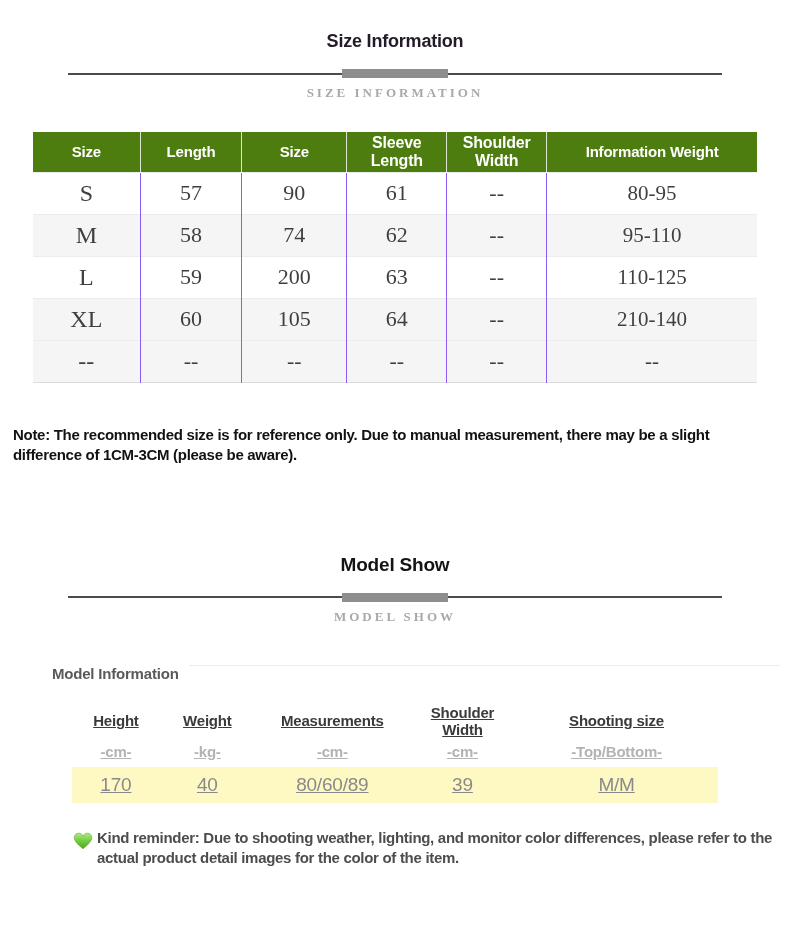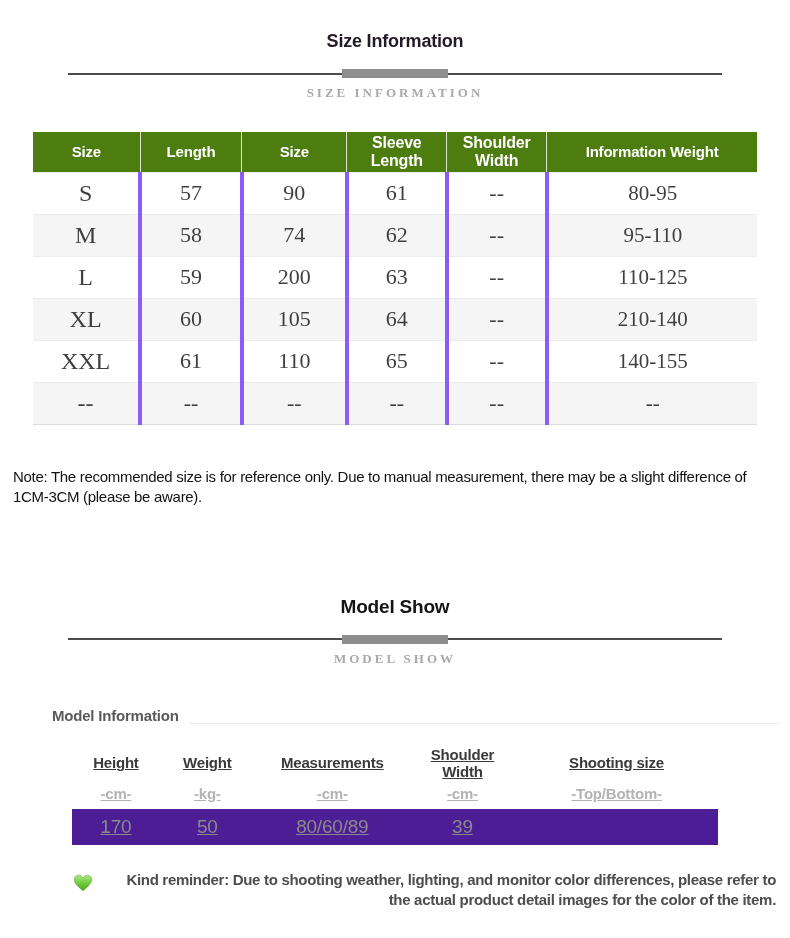--- a/index.html
+++ b/index.html
@@ -53,37 +53,37 @@
     font-size:15px; font-weight:bold; text-align:center;
     border-left:1px solid rgba(255,255,255,.8);
     letter-spacing:-0.2px;
   }
   .size-table th:first-child { border-left:none; }
   .size-table th.small { font-size:16px; }
 
   .size-table td {
     height:42px; text-align:center; vertical-align:middle;
     font-family:"Liberation Serif", serif; color:#3f3f3f; font-size:22px;
-    border-left:4px solid #8b5cf6; border-top:1px solid #ececec;
+    border-left:1px solid #8b5cf6; border-top:1px solid #ececec;
   }
   .size-table td:first-child { border-left:none; font-size:24px; }
   .size-table td:last-child  { font-size:21px; }
   .size-table tr.stripe td { background:#f5f5f6; }
 
   
   .note {
     margin:42px 14px 0 13px;
-    font-size:15px; font-weight:normal; color:#121212;
+    font-size:15px; font-weight:bold; color:#121212;
     line-height:1.38; letter-spacing:-0.3px;
   }
 
   
   .model-info-head {
     margin:40px 10px 0 52px;
-    display:flex; align-items:flex-end; gap:10px;
+    display:flex; align-items:flex-start; gap:10px;
   }
   .model-info-label {
     font-size:15px; font-weight:bold; color:#5a5a5a; letter-spacing:-0.2px;
     white-space:nowrap;
   }
   .model-info-rule { flex:1; height:1px; background:#ececec; }
 
   .model-table { margin:20px 72px 0 72px; width:646px; }
   .mrow {
     display:grid;
@@ -93,28 +93,28 @@
   .mrow > div { text-align:center;text-decoration:underline; }
   .mrow.heads > div {
     font-size:15px; font-weight:bold; color:#3a3a3a;
     letter-spacing:-0.2px; padding:2px 0 3px;
   }
   .mrow.units > div {
     font-size:15px; font-weight:bold; color:#b3b3b3;
     letter-spacing:-0.2px; padding:2px 0 4px;
   }
   .mrow.vals {
-    background:#4c1d95; height:36px; margin-top:3px;
+    background:#fef9c3; height:36px; margin-top:3px;
   }
   .mrow.vals > div { font-size:19px; color:#8a8a8a; letter-spacing:-0.2px; }
 
   
   .reminder {
     margin:25px 14px 0 73px;
-    display:flex; align-items:flex-start; gap:12px;text-align:right;
+    display:flex; align-items:flex-start; gap:4px;
   }
   .reminder .heart { flex:0 0 auto; margin-top:3px; }
   .reminder-text {
     font-size:15px; font-weight:bold; color:#4d4d4d;
     line-height:1.32; letter-spacing:-0.3px;
   }
 </style>
 </head>
 <body>
 
@@ -175,28 +175,20 @@
           <td>110-125</td>
         </tr>
         <tr class="stripe">
           <td>XL</td>
           <td>60</td>
           <td>105</td>
           <td>64</td>
           <td>--</td>
           <td>210-140</td>
         </tr>
-        <tr>
-          <td>XXL</td>
-          <td>61</td>
-          <td>110</td>
-          <td>65</td>
-          <td>--</td>
-          <td>140-155</td>
-        </tr>
         <tr class="stripe">
           <td>--</td>
           <td>--</td>
           <td>--</td>
           <td>--</td>
           <td>--</td>
           <td>--</td>
         </tr>
       </tbody>
     </table>
@@ -229,23 +221,24 @@
       </div>
       <div class="mrow units">
         <div>-cm-</div>
         <div>-kg-</div>
         <div>-cm-</div>
         <div>-cm-</div>
         <div>-Top/Bottom-</div>
       </div>
       <div class="mrow vals">
         <div>170</div>
-        <div>50</div>
+        <div>40</div>
         <div>80/60/89</div>
         <div>39</div>
+        <div>M/M</div>
       </div>
     </div>
 
     <div class="reminder">
       <span class="heart">
         <svg width="20" height="19" viewBox="0 0 24 22">
           <defs>
             <linearGradient id="hg" x1="0" y1="0" x2="0" y2="1">
               <stop offset="0" stop-color="#aee884"></stop>
               <stop offset="0.45" stop-color="#77cf45"></stop>

